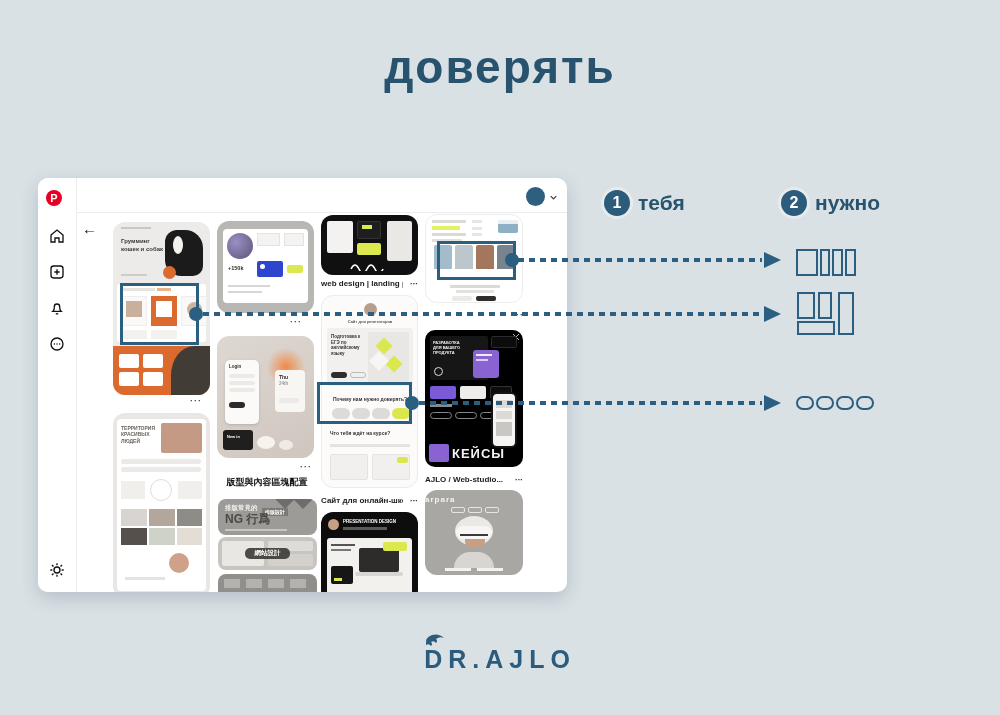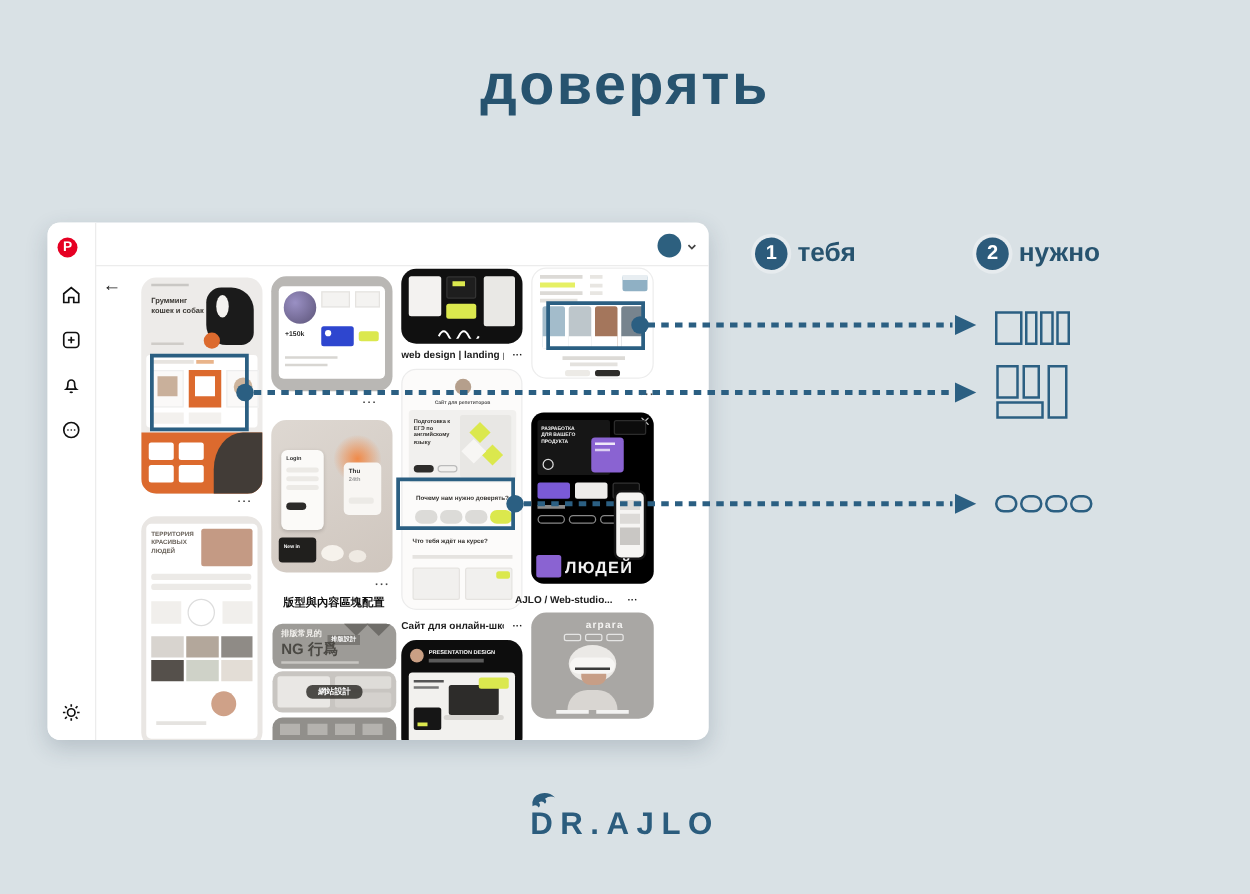--- a/index.html
+++ b/index.html
@@ -326,29 +326,29 @@
       <div class="shape" style="left:5px;top:74px;width:22px;height:3px;background:#8a8a8a"></div>
       <div class="shape" style="left:5px;top:82px;width:22px;height:7px;border:1px solid #888;border-radius:4px;box-sizing:border-box"></div>
       <div class="shape" style="left:30px;top:82px;width:22px;height:7px;border:1px solid #888;border-radius:4px;box-sizing:border-box"></div>
       <div class="shape" style="left:55px;top:82px;width:18px;height:7px;border:1px solid #888;border-radius:4px;box-sizing:border-box"></div>
       <div class="shape" style="left:66px;top:62px;width:26px;height:56px;background:#f6f5f3;border:2px solid #141414;box-sizing:border-box;border-radius:6px">
         <div class="shape" style="left:3px;top:6px;width:16px;height:8px;background:#dcdad7"></div>
         <div class="shape" style="left:3px;top:17px;width:16px;height:8px;background:#dcdad7"></div>
         <div class="shape" style="left:3px;top:28px;width:16px;height:14px;background:#c9c7c4"></div>
       </div>
       <div class="shape" style="left:4px;top:114px;width:20px;height:18px;background:#8a63d2;border-radius:2px"></div>
-      <span class="tinytxt" style="left:27px;top:116px;font-size:13px;font-weight:900;color:#f2f2f2;letter-spacing:1px">ЛЮДЕЙ</span>
-    </div>
-    <div class="cap" style="left:374px;top:297px;width:98px">
+      <span class="tinytxt" style="left:27px;top:116px;font-size:13px;font-weight:900;color:#f2f2f2;letter-spacing:1px">КЕЙСЫ</span>
+    </div>
+    <div class="cap" style="left:387px;top:297px;width:98px">
       <span class="t">AJLO / Web-studio...</span>
       <span>···</span>
     </div>
 
     <div class="pin" style="left:387px;top:312px;width:98px;height:85px;background:#a9a7a4">
-      <div class="tinytxt" style="left:0;top:5px;width:74px;text-align:right;font-size:8px;color:#f5f4f2;letter-spacing:1px">arpara</div>
+      <div class="tinytxt" style="left:0;top:5px;width:74px;text-align:left;font-size:8px;color:#f5f4f2;letter-spacing:1px">arpara</div>
       <div class="shape" style="left:26px;top:17px;width:12px;height:4px;border:1px solid rgba(255,255,255,.7);border-radius:2px"></div>
       <div class="shape" style="left:43px;top:17px;width:12px;height:4px;border:1px solid rgba(255,255,255,.7);border-radius:2px"></div>
       <div class="shape" style="left:60px;top:17px;width:12px;height:4px;border:1px solid rgba(255,255,255,.7);border-radius:2px"></div>
       <div class="shape" style="left:30px;top:26px;width:38px;height:30px;background:#ebe9e6;border-radius:50%"></div>
       <div class="shape" style="left:40px;top:42px;width:20px;height:16px;background:#c79e86;border-radius:40%"></div>
       <div class="shape" style="left:31px;top:36px;width:36px;height:13px;background:#f7f6f4;border-radius:7px">
           <div class="shape" style="left:4px;top:8px;width:28px;height:2px;background:#3a3a3a"></div>
         </div>
       <div class="shape" style="left:29px;top:62px;width:40px;height:16px;background:#d9d6d2;border-radius:20px 20px 0 0"></div>
       <div class="shape" style="left:20px;top:78px;width:26px;height:3px;background:rgba(255,255,255,.85)"></div>

